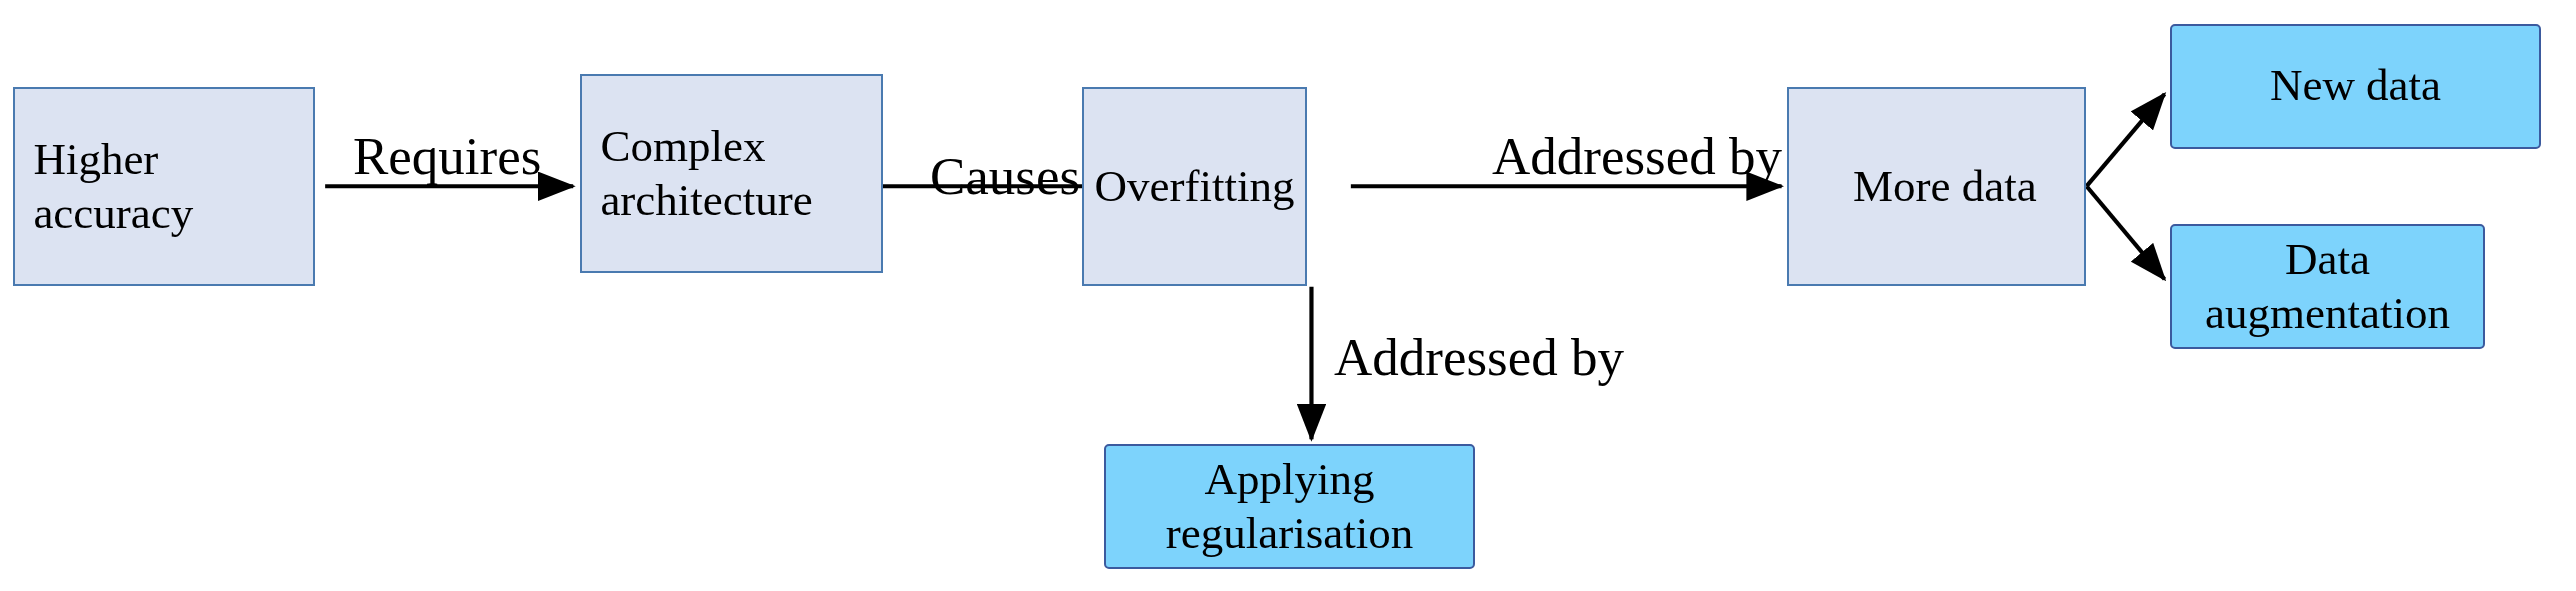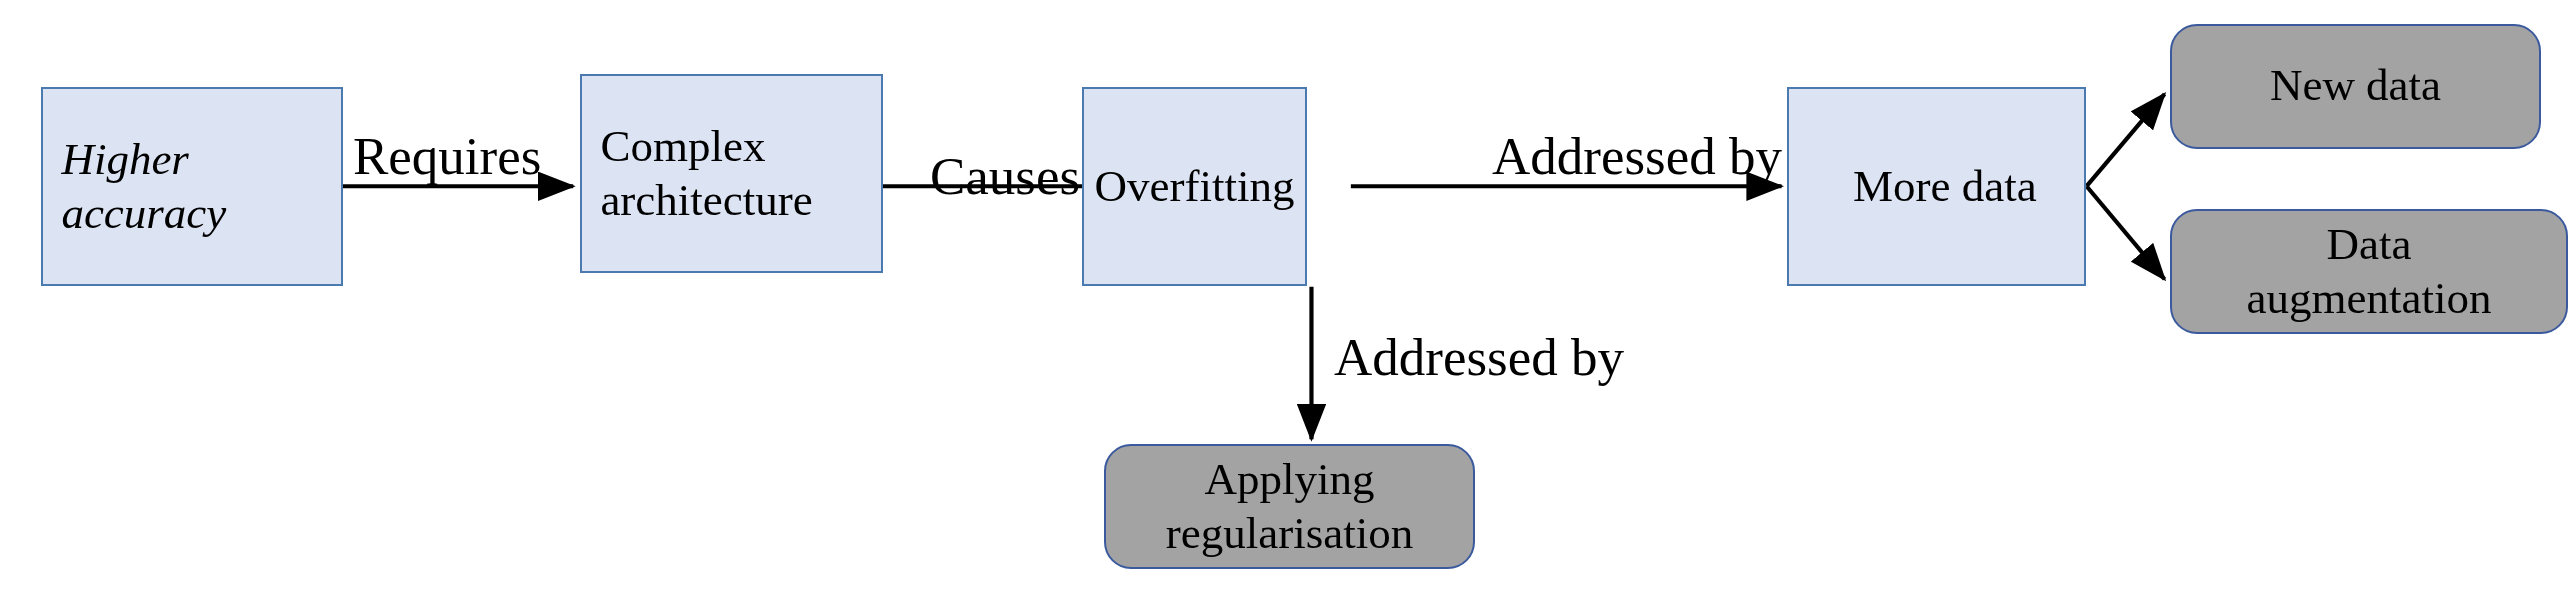--- a/index.html
+++ b/index.html
@@ -42,23 +42,23 @@
     border-radius: 0;
     font-size: 45px;
     padding: 0 8.4px;
   }
   .node.process.left-align {
     justify-content: flex-start;
     text-align: left;
     padding-left: 18.4px;
   }
   .node.terminator {
-    background: #a3a3a3;
+    background: #7dd3fc;
     border: 2.5px solid #3b5a9e;
-    border-radius: 27px;
+    border-radius: 5px;
     font-size: 45px;
     padding: 0 11.7px;
   }
   .edge-label {
     position: absolute;
     color: #000000;
     font-size: 53px;
     line-height: 1;
     white-space: nowrap;
   }
@@ -93,33 +93,33 @@
 
     <g>
       <line x1="2490" y1="222" x2="2583" y2="112" stroke="#000000" stroke-width="5" marker-end="url(#arrowhead)"></line>
     </g>
 
     <g>
       <line x1="2490" y1="222" x2="2583" y2="333" stroke="#000000" stroke-width="5" marker-end="url(#arrowhead)"></line>
     </g>
   </svg>
 
-  <div class="node process left-align" style="left:41px; top:87px; width:302px; height:199px;font-style:italic;">Higher
+  <div class="node process left-align" style="left:13px; top:87px; width:302px; height:199px;">Higher
 accuracy</div>
 
   <div class="node process left-align" style="left:580px; top:74px; width:303px; height:199px;">Complex
 architecture</div>
 
   <div class="node process" style="left:1082px; top:87px; width:225px; height:199px;">Overfitting</div>
 
   <div class="node process" style="left:1787px; top:87px; width:299px; height:199px;padding-left:25px;">More data</div>
 
   <div class="node terminator" style="left:2170px; top:23.5px; width:371px; height:125px;">New data</div>
 
-  <div class="node terminator" style="left:2170px; top:209px; width:398px; height:125px;">Data
+  <div class="node terminator" style="left:2170px; top:224px; width:315px; height:125px;">Data
 augmentation</div>
 
   <div class="node terminator" style="left:1104px; top:444px; width:371px; height:125px;">Applying
 regularisation</div>
 
   <div class="edge-label" style="left:353px; top:130px;">Requires</div>
 
   <div class="edge-label" style="left:930px; top:130px;margin-top:20px;">Causes</div>
 
   <div class="edge-label" style="left:1492px; top:130px;">Addressed by</div>

